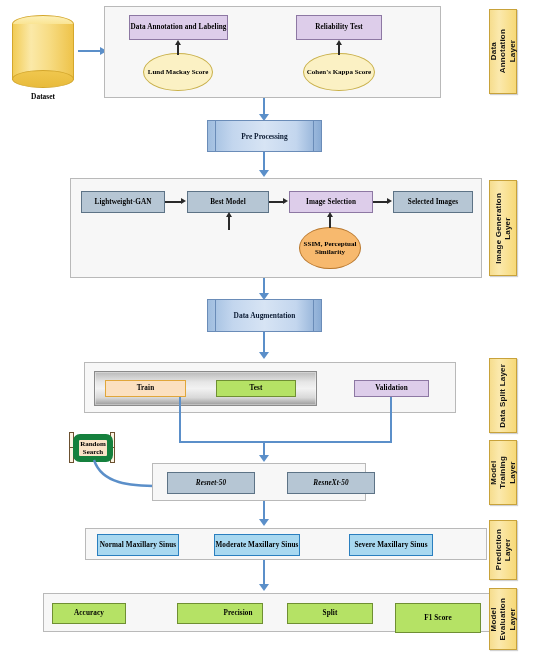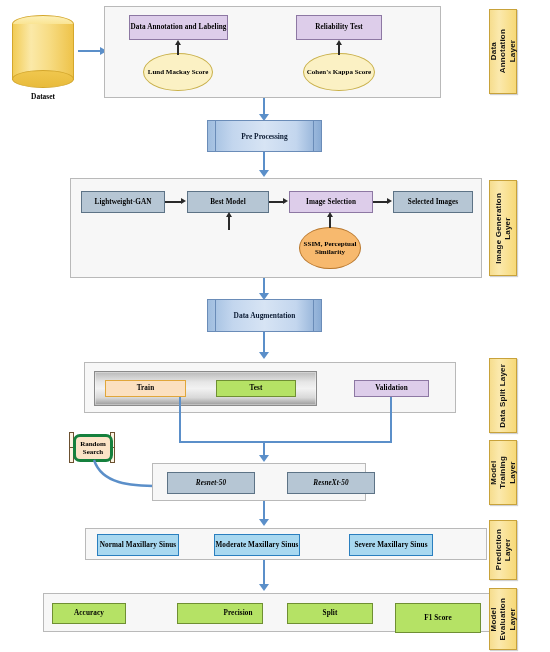--- a/index.html
+++ b/index.html
@@ -96,21 +96,21 @@
   .graybox{
     position:absolute;box-sizing:border-box;
     background:linear-gradient(180deg,#b9b9b9 0%,#e6e6e6 30%,#f2f2f2 50%,#d8d8d8 78%,#9a9a9a 100%);
     border:1px solid #8a8a8a;
     box-shadow:inset 0 0 0 1px rgba(255,255,255,.35);
   }
 
   
   .rs-card{
     position:absolute;box-sizing:border-box;border-radius:7px;
-    background:#fbe3c7;border:3px solid #15803d;
+    background:#fbe3c7;border:6px solid #15803d;
     display:flex;align-items:center;justify-content:center;
     text-align:center;font-weight:bold;font-size:7px;line-height:1.15;
   }
   .rs-br{
     position:absolute;box-sizing:border-box;
     background:#fdf3e2;border:1px solid #6b5030;
   }
   .rs-br i{
     position:absolute;left:2px;right:2px;height:calc(50% - 4px);
     background:#fdf3e2;border:1px solid #6b5030;display:block;

